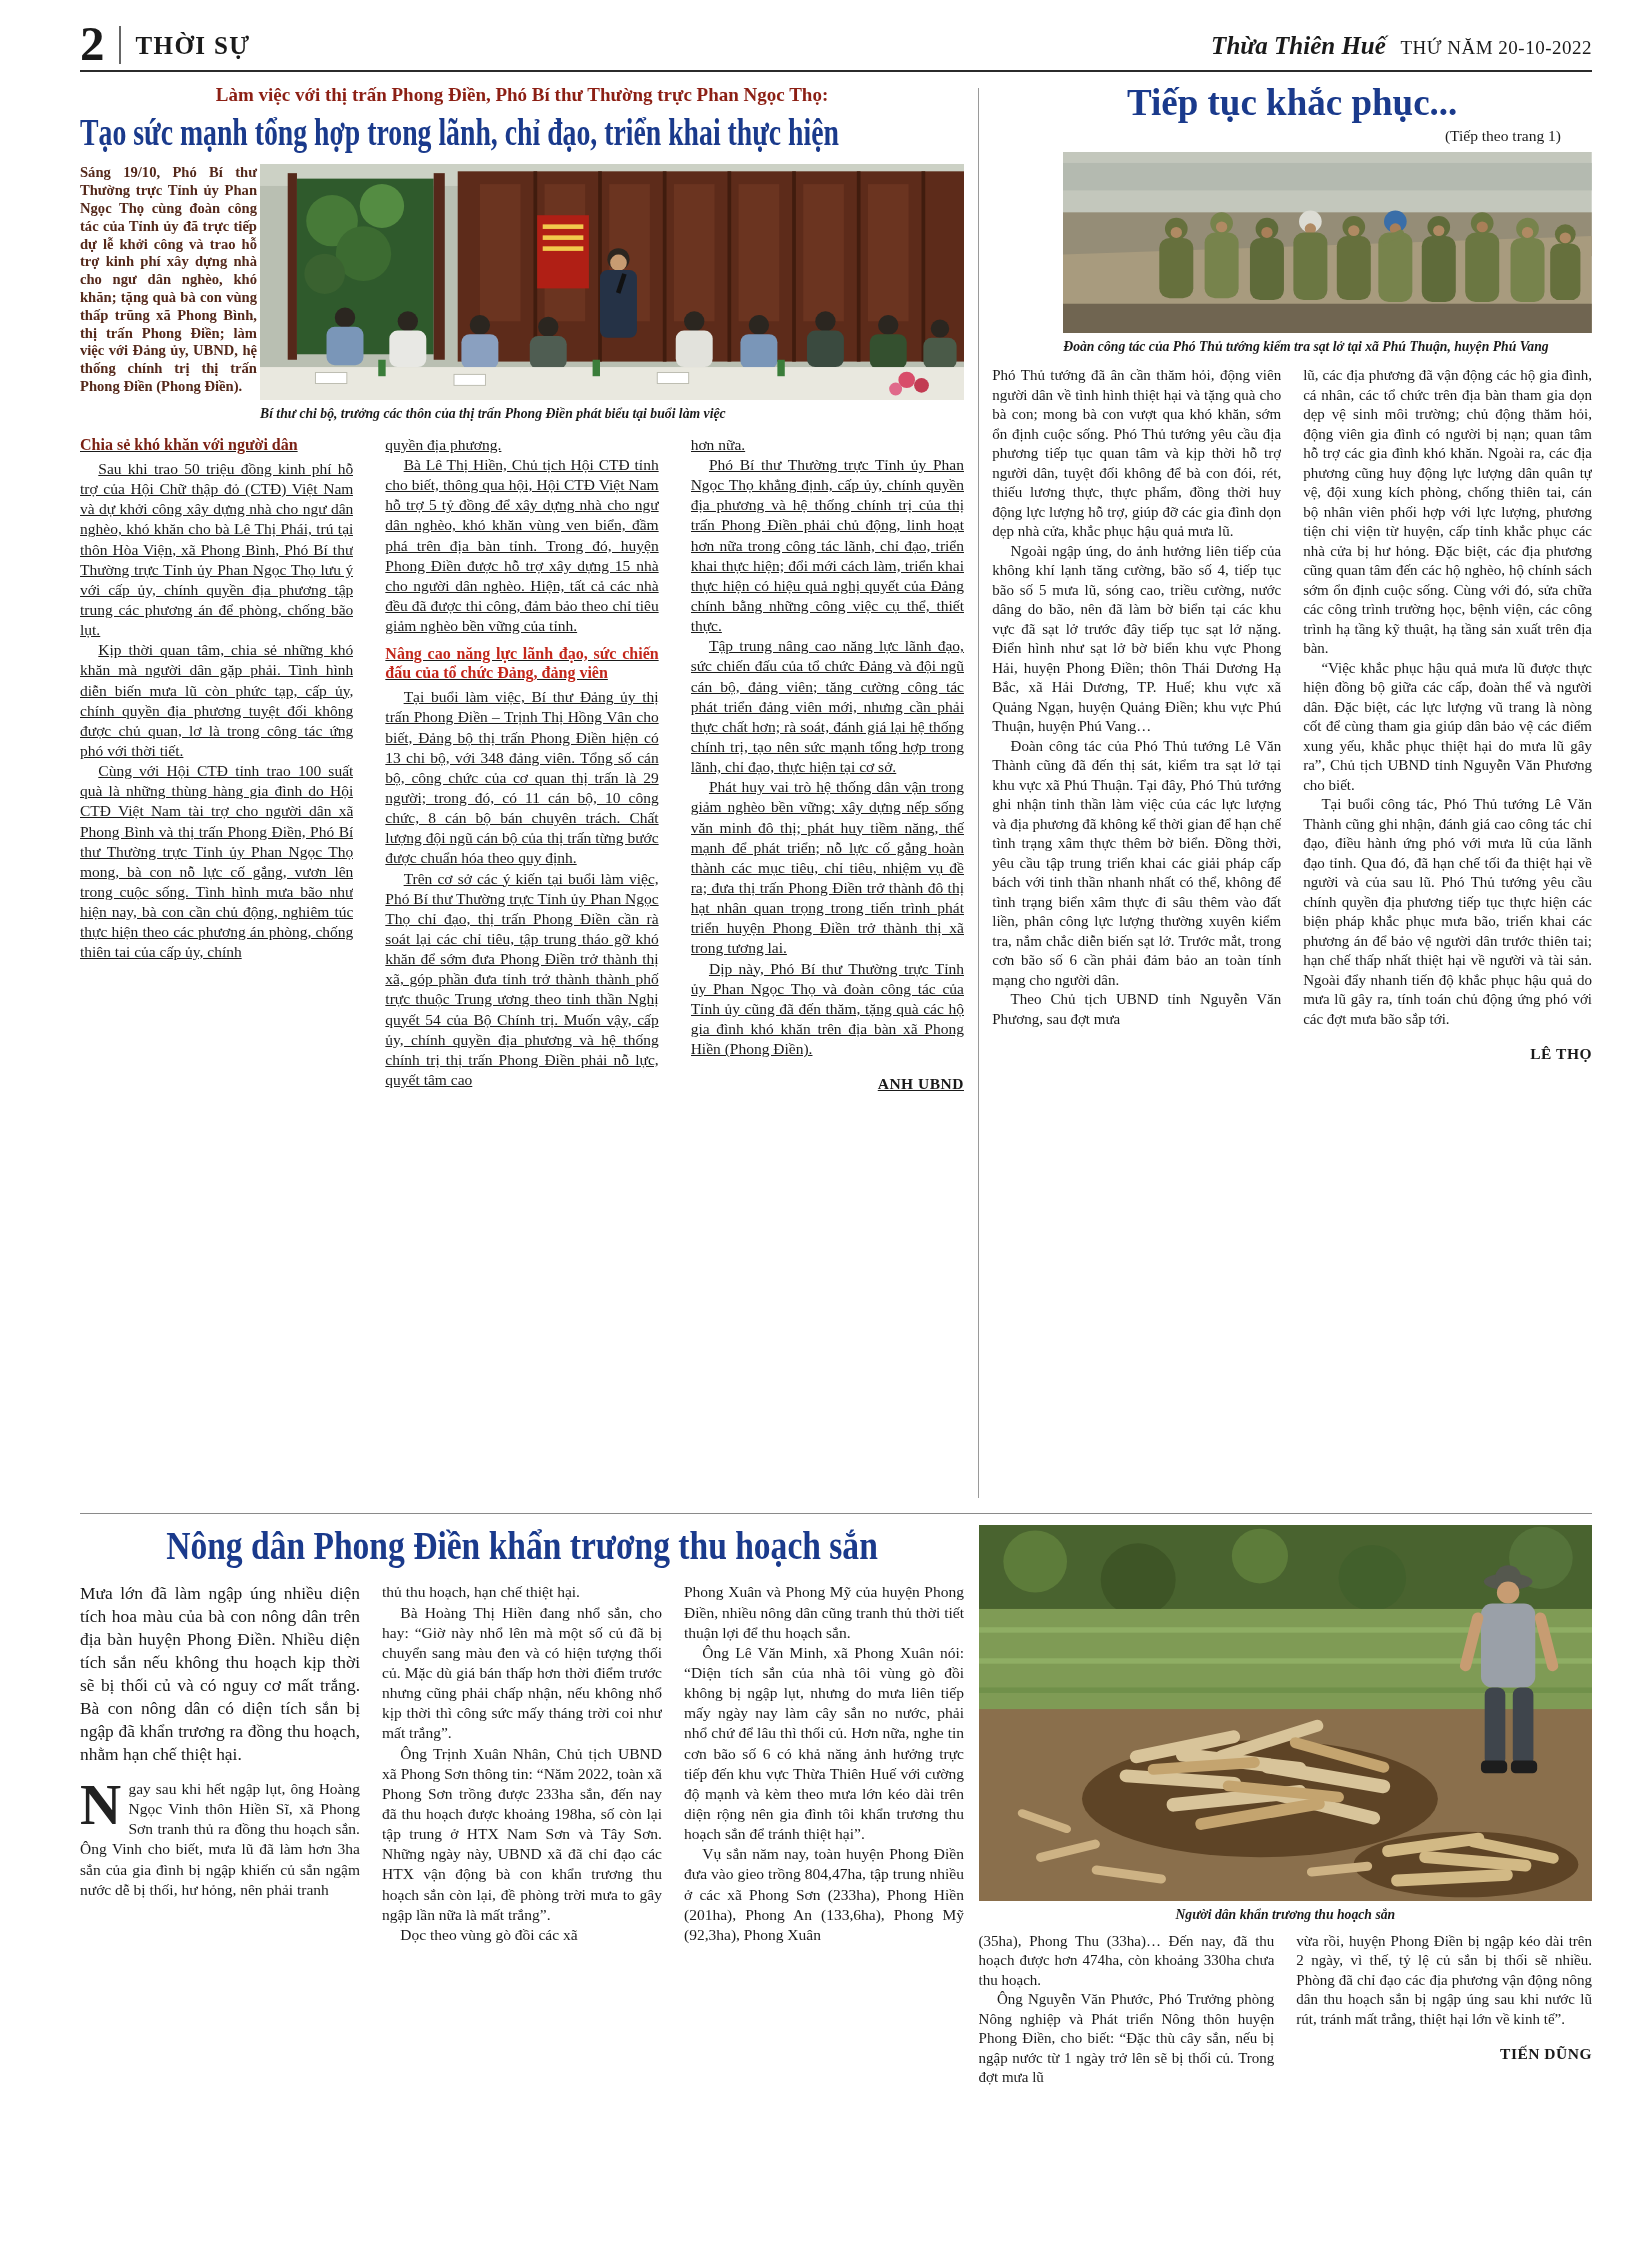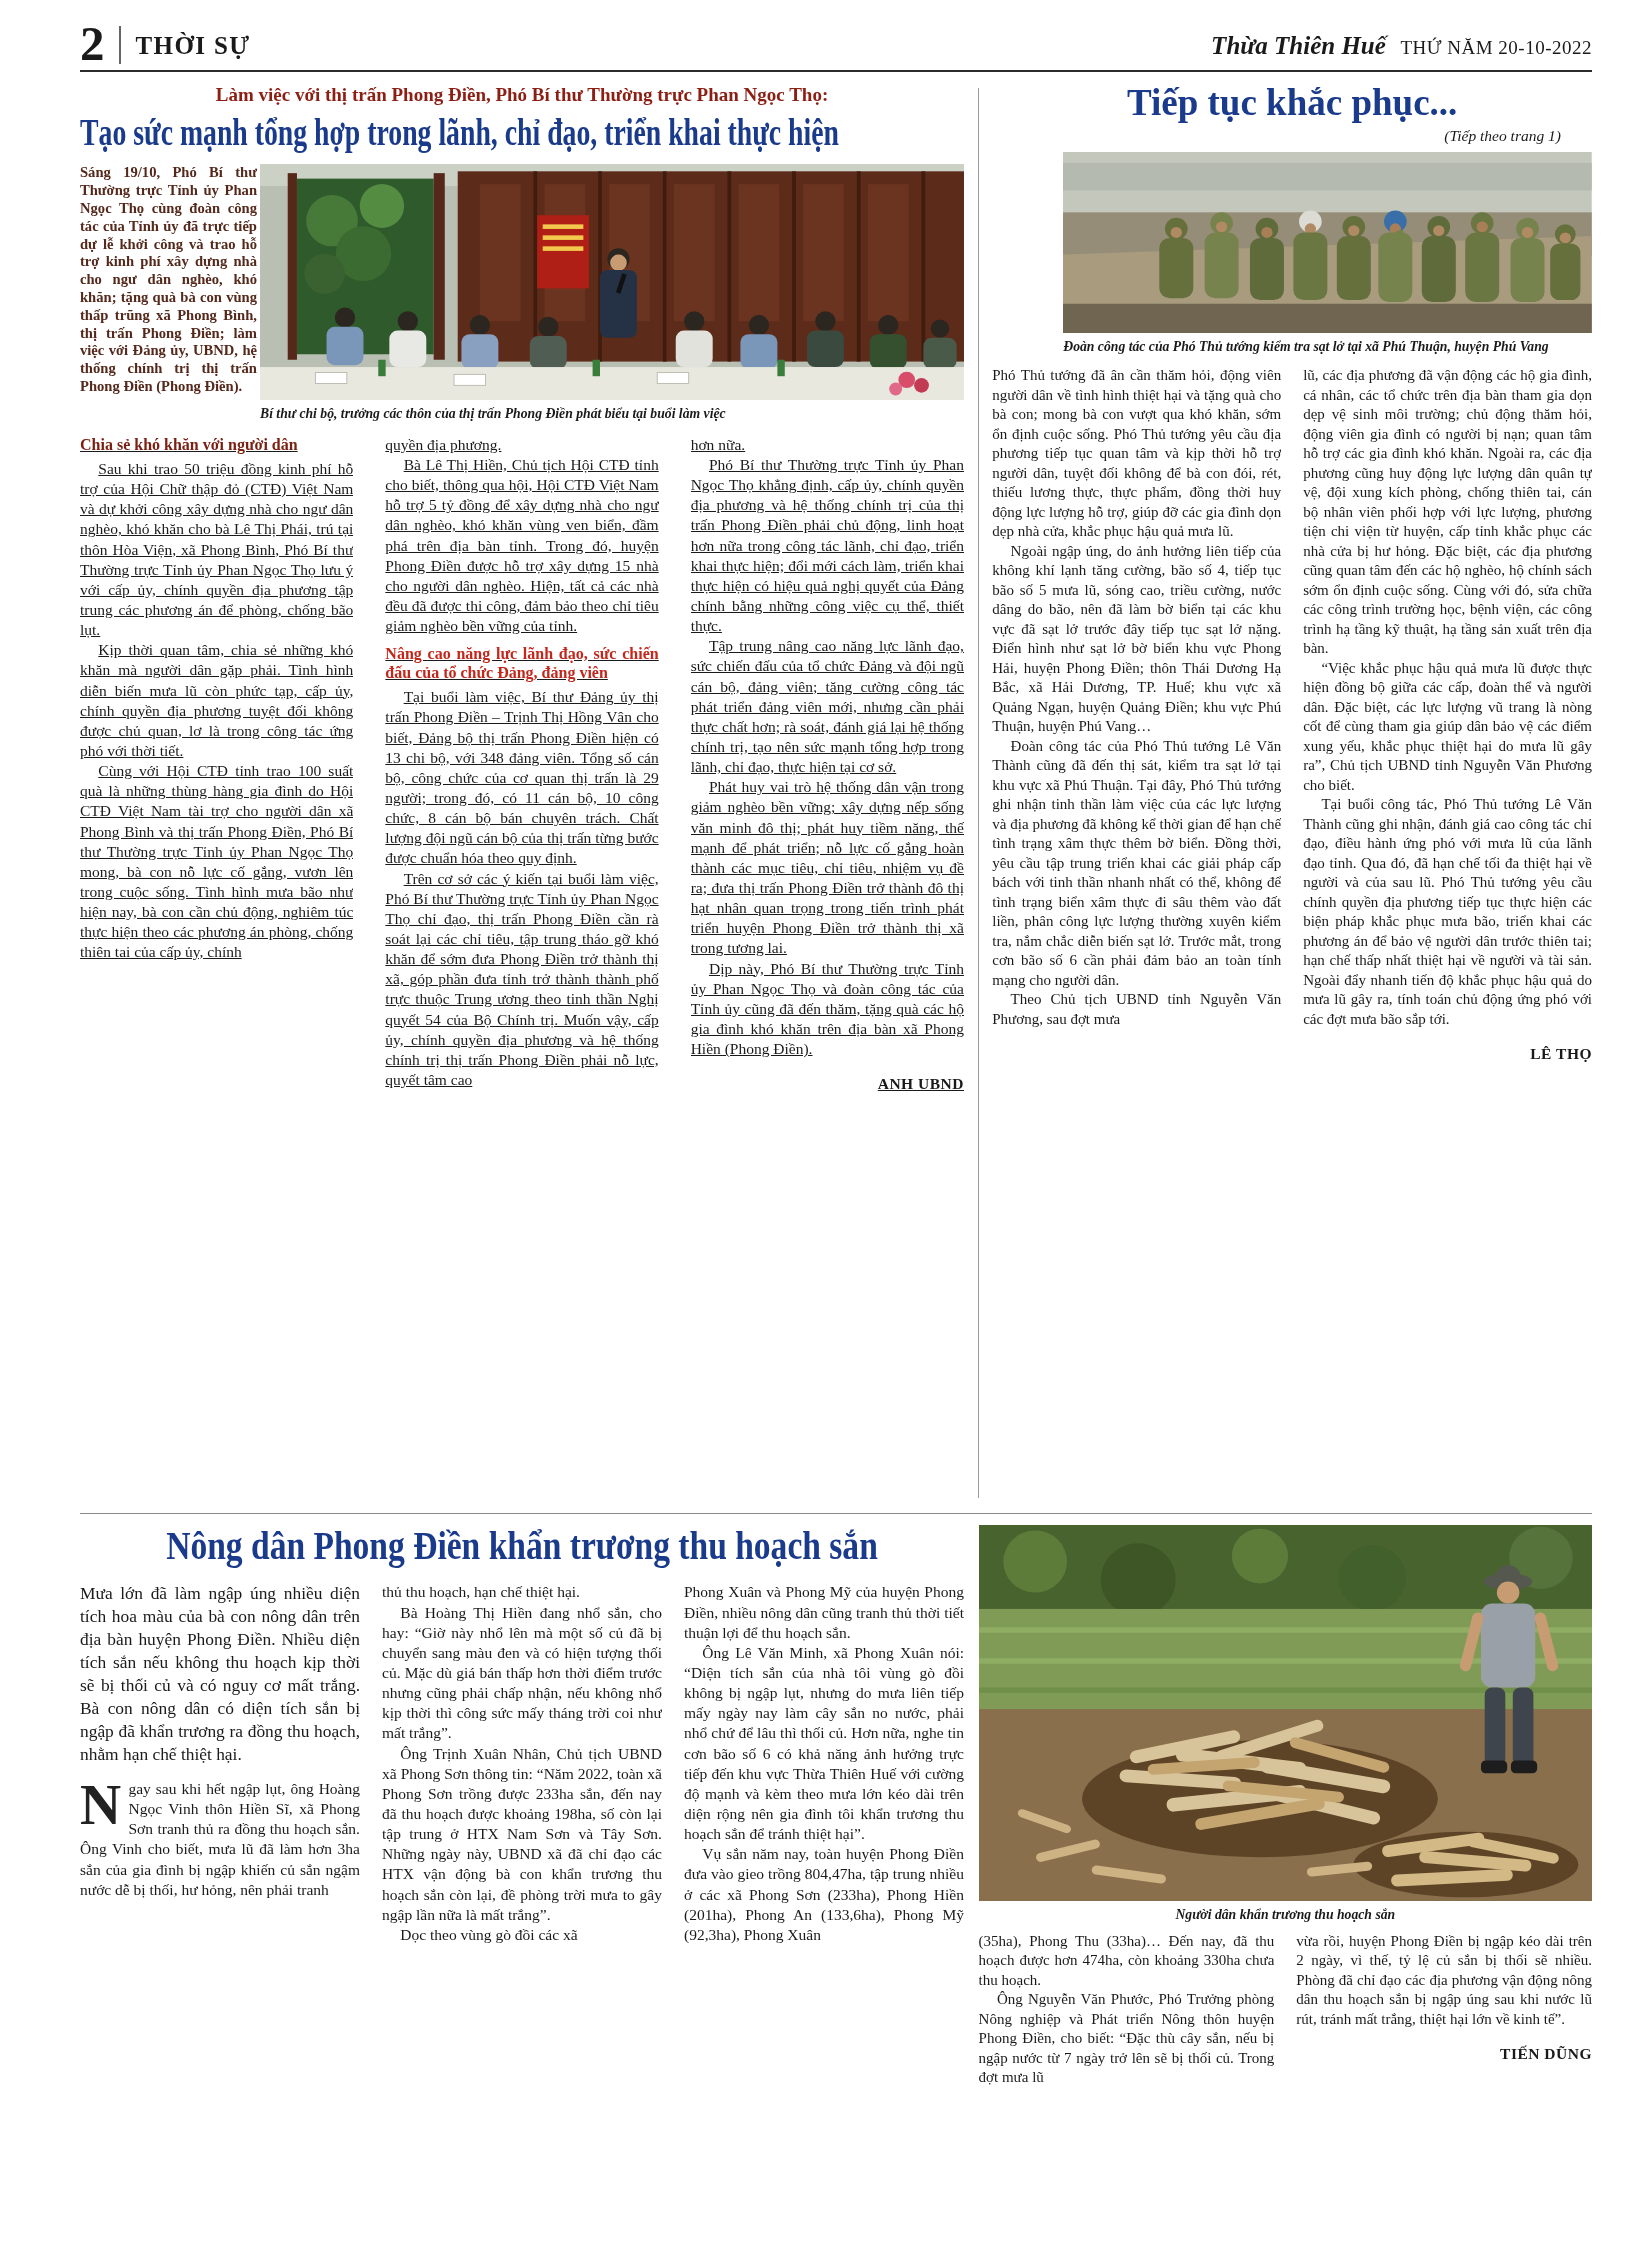--- a/index.html
+++ b/index.html
@@ -44,21 +44,21 @@
   .col { flex:1; font-size:15.5px; line-height:1.3; text-align:justify; overflow:hidden; }
   .para { text-indent:18.3px; }
   [data-cont="true"] .para:first-child { text-indent:0; }
   .subhead { font-size:16px; font-weight:bold; line-height:1.22; margin-bottom:4.6px; }
   .subhead.maroon { color:var(--subhead-maroon,#7a2013); }
   .subhead.red { color:var(--subhead-red,#c3261a); margin:7.3px 0 4.6px; }
   .byline { text-align:right; font-weight:bold; font-size:15.5px; margin-top:14.6px; letter-spacing:0.5px; }
 
   .headline-right { text-align:center; font-size:37px; font-weight:bold;
                     color:var(--headline-blue,#1a3a8c); line-height:1.05; }
-  .cont-note { text-align:right; font-style:italic; font-size:15.5px; padding-right:31px; margin-top:3.7px; }
+  .cont-note { text-align:right; font-size:15.5px; padding-right:31px; margin-top:3.7px; }
   .flood-figure { margin:7.3px 0 11px 71px; }
   .flood-figure svg { width:100%; height:181px; display:block; }
   .right-body { display:flex; gap:22px; flex:1; overflow:hidden; }
   .right-body .col { font-size:15px; }
 
   
   .h-rule { height:0.9px; background:var(--rule-gray,#8a8a8a); margin:14.6px 0 11px; }
 
   
   .bottom-band { display:flex; flex:1; overflow:hidden; }
@@ -392,21 +392,21 @@
             <rect x="350" y="372" width="70" height="10" rx="5" transform="rotate(-6 385 377)"></rect>
           </g>
         </svg>
         <figcaption class="caption">Người dân khẩn trương thu hoạch sắn</figcaption>
       </figure>
 
       <div class="bottom-right-cols">
         <div class="col">
           <div data-cont="true">
               <p class="para">(35ha), Phong Thu (33ha)… Đến nay, đã thu hoạch được hơn 474ha, còn khoảng 330ha chưa thu hoạch.</p>
-              <p class="para">Ông Nguyễn Văn Phước, Phó Trưởng phòng Nông nghiệp và Phát triển Nông thôn huyện Phong Điền, cho biết: “Đặc thù cây sắn, nếu bị ngập nước từ 7 ngày trở lên sẽ bị thối củ. Trong đợt mưa lũ</p>
+              <p class="para">Ông Nguyễn Văn Phước, Phó Trưởng phòng Nông nghiệp và Phát triển Nông thôn huyện Phong Điền, cho biết: “Đặc thù cây sắn, nếu bị ngập nước từ 1 ngày trở lên sẽ bị thối củ. Trong đợt mưa lũ</p>
             </div>
         </div>
         <div class="col">
           <div data-cont="true">
               <p class="para">vừa rồi, huyện Phong Điền bị ngập kéo dài trên 2 ngày, vì thế, tỷ lệ củ sắn bị thối sẽ nhiều. Phòng đã chỉ đạo các địa phương vận động nông dân thu hoạch sắn bị ngập úng sau khi nước lũ rút, tránh mất trắng, thiệt hại lớn về kinh tế”.</p>
             </div>
           <div class="byline">TIẾN DŨNG</div>
         </div>
       </div>
     </section>

